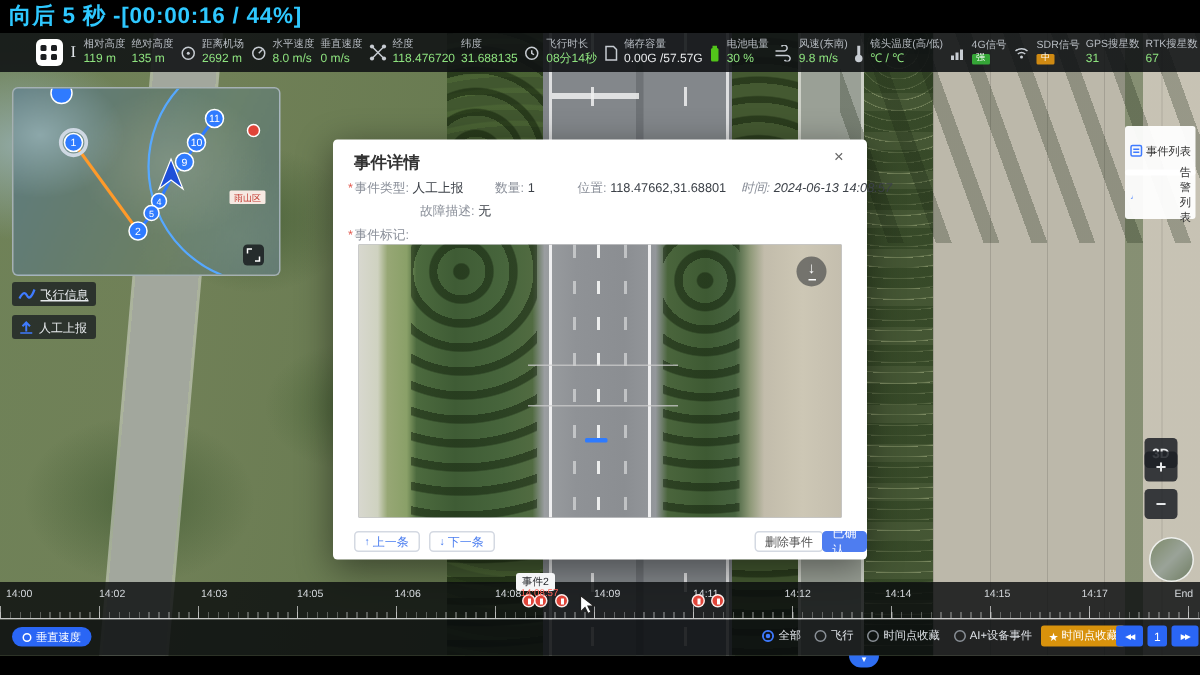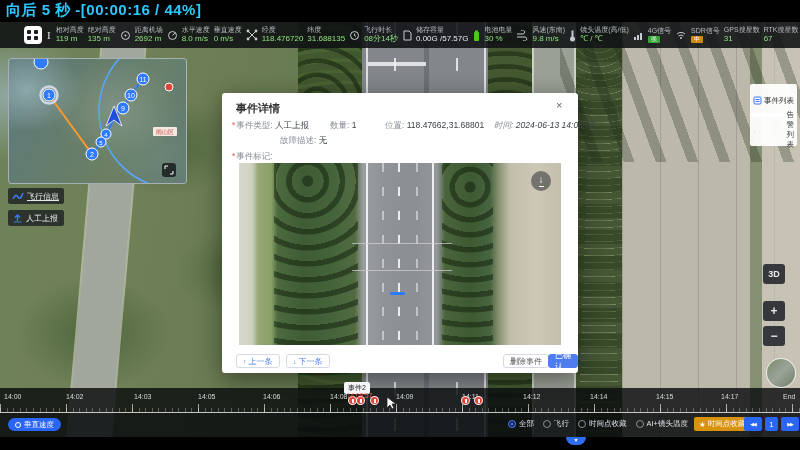--- a/index.html
+++ b/index.html
@@ -101,21 +101,21 @@
   #btn-prev{left:14px;} #btn-next{left:64px;}
   #btn-delete{left:281px;color:#555;}
   #btn-confirm{left:326px;background:#4e7df0;border-color:#4e7df0;color:#fff;}
 
   
   .rp-list{left:750px;width:47px;height:33px;background:rgba(255,255,255,.95);border-radius:2px;
     display:flex;align-items:center;gap:2px;padding:0 3px;box-sizing:border-box;font-size:7.5px;color:#333;}
   #btn-event-list{top:84px;} #btn-alarm-list{top:113px;gap:32px;}
   .sq{left:763px;width:22px;height:20px;background:rgba(28,32,38,.85);border-radius:3px;color:#e8eaec;
     display:flex;align-items:center;justify-content:center;font-size:9px;font-weight:bold;}
-  #btn-3d{top:264px;} #btn-zoom-in{top:301px;font-size:12px;} #btn-zoom-out{top:326px;font-size:12px;}
+  #btn-3d{top:292px;} #btn-zoom-in{top:301px;font-size:12px;} #btn-zoom-out{top:326px;font-size:12px;}
   #avatar{left:766px;top:358px;width:30px;height:30px;border-radius:50%;border:1.5px solid rgba(255,255,255,.85);
     background:linear-gradient(135deg,#7d8a6a,#9aa398 50%,#6f7d62);box-sizing:border-box;}
 
   
   #timeline{left:0;top:388px;width:800px;height:25px;background:rgba(10,12,14,.82);}
   .tl-label{position:absolute;top:5px;font-size:7px;color:#d5d9dd;}
   .tl-ticks{left:0;bottom:1px;width:800px;height:8px;
     background:repeating-linear-gradient(90deg, rgba(255,255,255,.28) 0 1px, transparent 1px 6.6px),
                repeating-linear-gradient(90deg, rgba(255,255,255,.6) 0 1px, transparent 1px 66px);
     background-position:bottom;background-size:100% 4px,100% 8px;background-repeat:no-repeat;}
@@ -488,21 +488,21 @@
       <span class="filter">
           <span class="dot"></span>
           <span>飞行</span>
         </span>
       <span class="filter">
           <span class="dot"></span>
           <span>时间点收藏</span>
         </span>
       <span class="filter">
           <span class="dot"></span>
-          <span>AI+镜头温度</span>
+          <span>AI+设备事件</span>
         </span>
       <span class="filter">
           <span class="dot"></span>
           <span>人工上报事件</span>
         </span>
     </div>
     <div id="fav-btn" class="abs">
       <span>★</span>
       <span>时间点收藏</span>
     </div>

